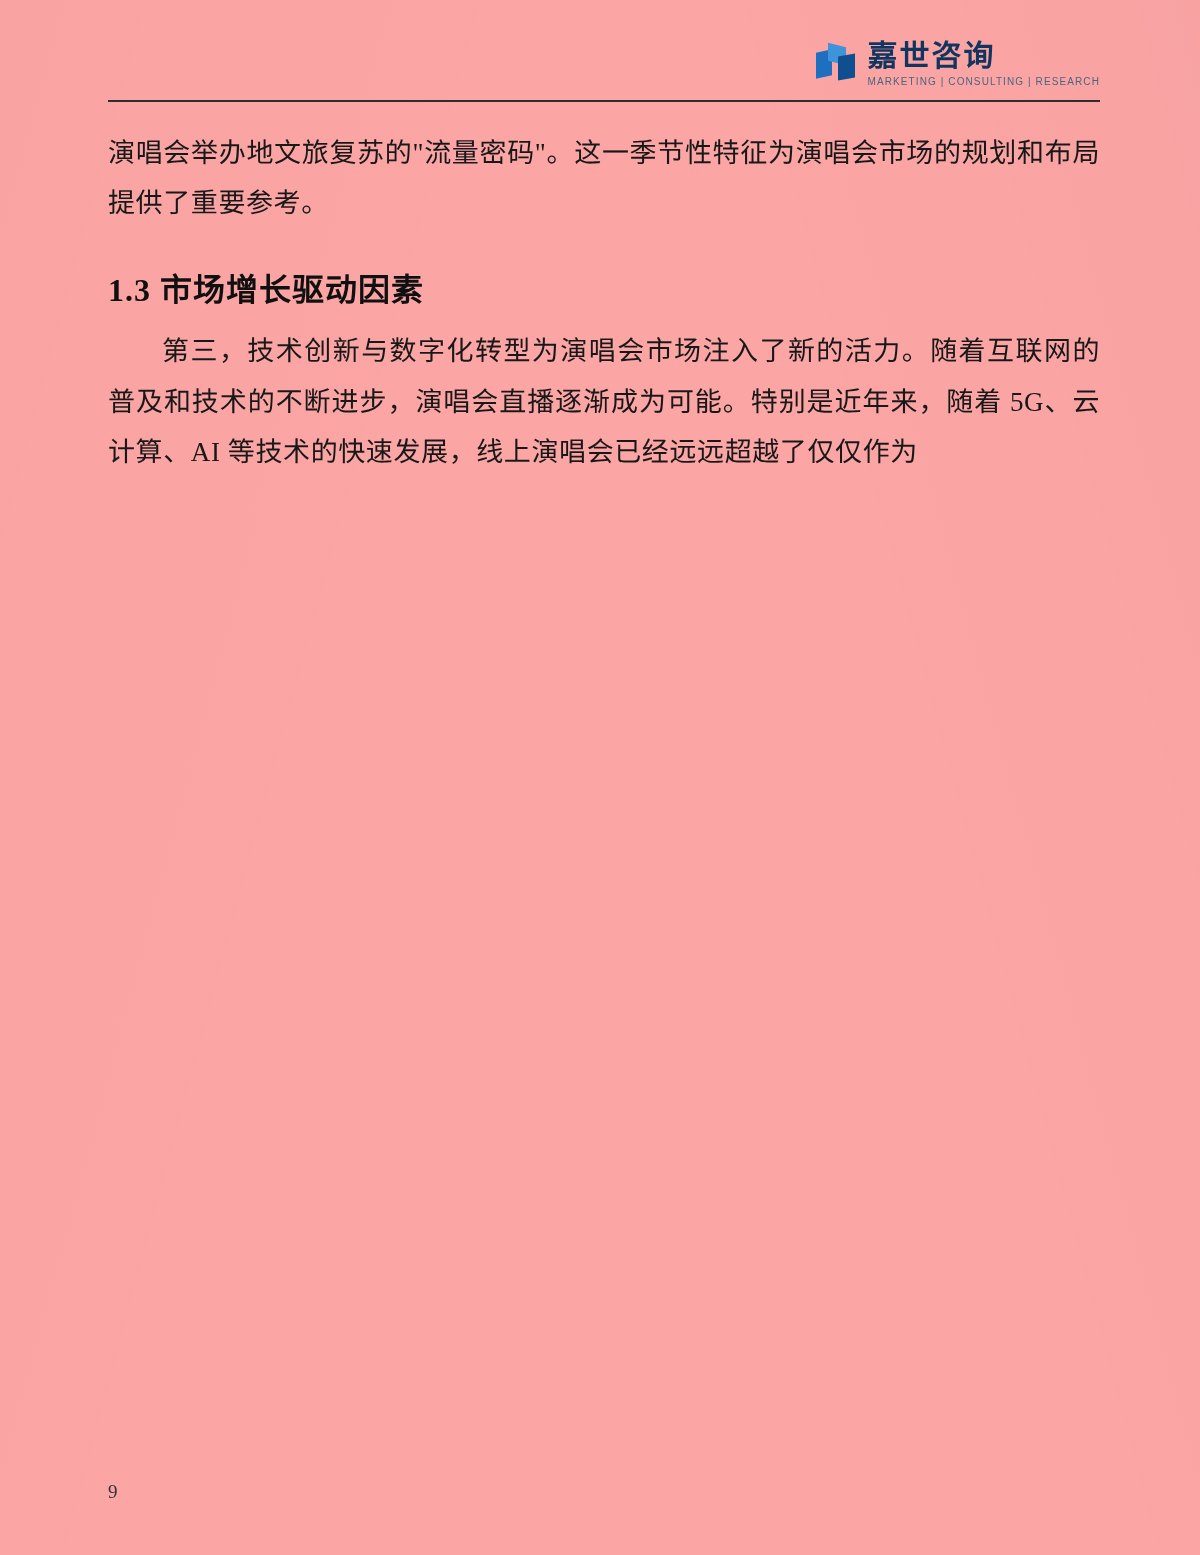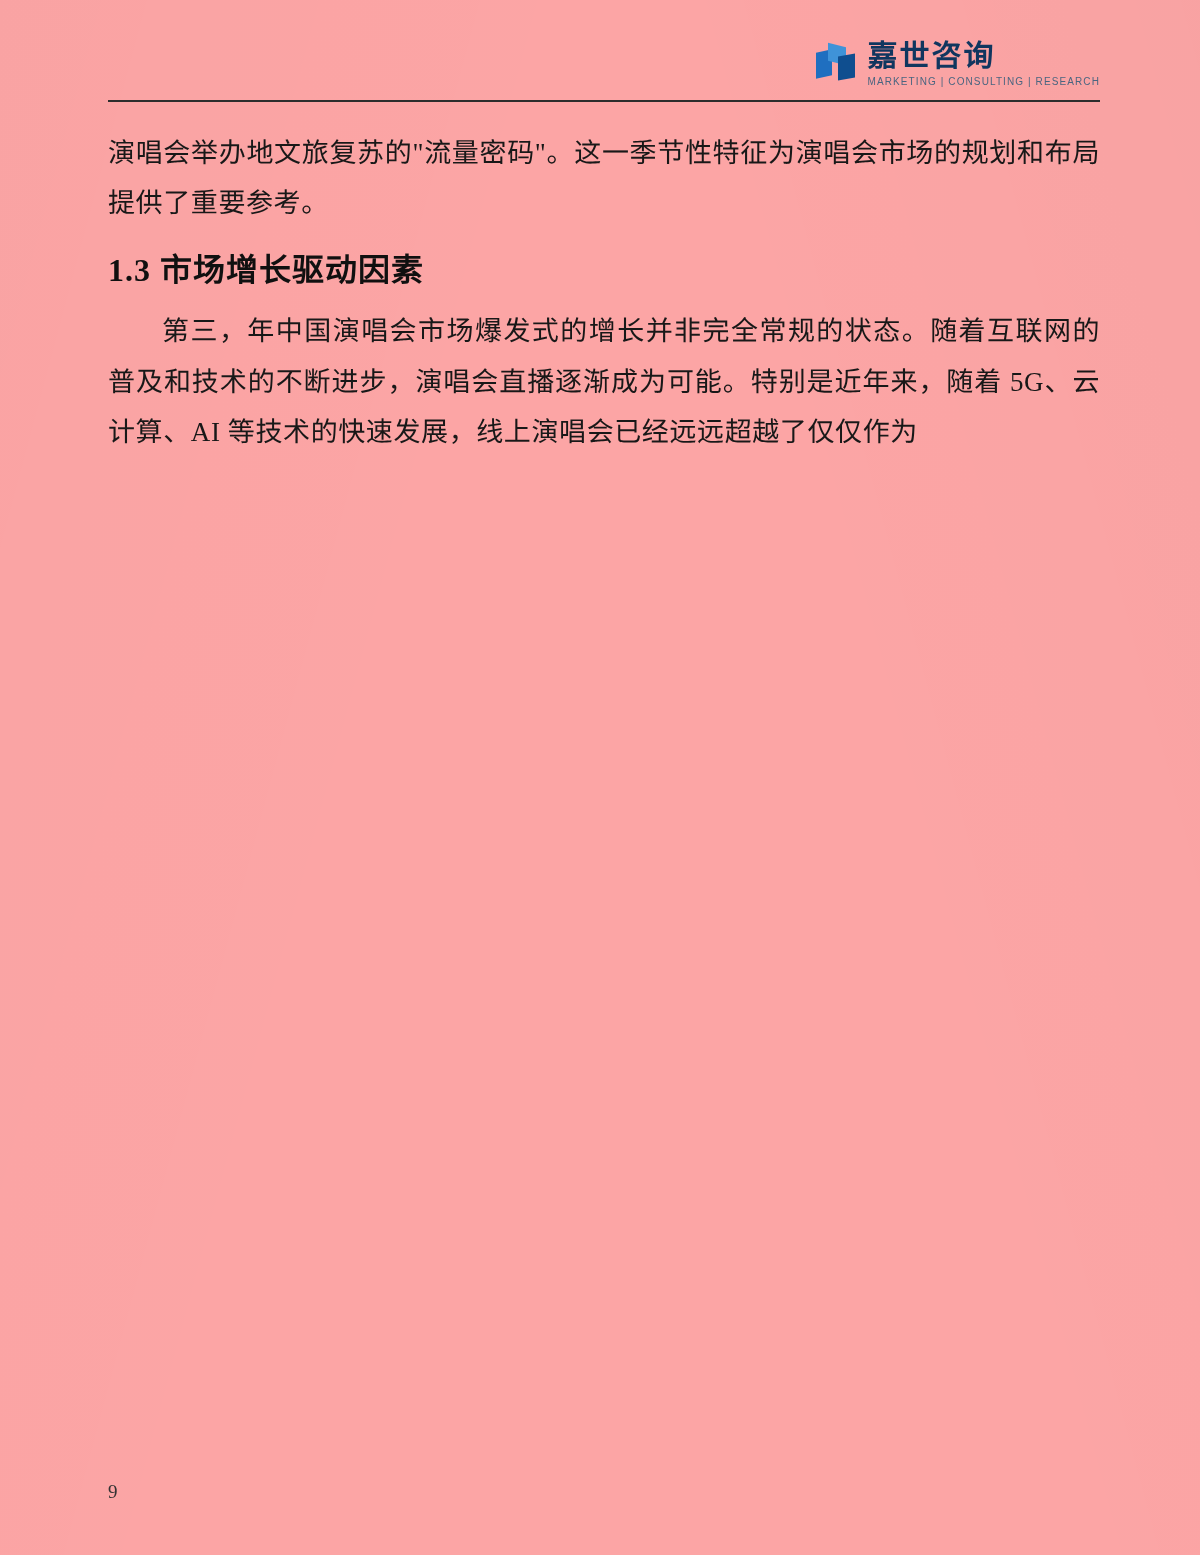--- a/index.html
+++ b/index.html
@@ -97,21 +97,21 @@
     text-justify: inter-ideograph;
     letter-spacing: 0.6px;
     color: #181818;
   }
   p.indent { text-indent: 2em; }
   p.cont { text-indent: 0; }
 
   h2.section-title {
     font-size: 32px;
     font-weight: 700;
-    margin: 16px 0 16px 0;
+    margin: 36px 0 16px 0;
     letter-spacing: 1px;
     color: #101010;
   }
 
   
   .footer {
     position: absolute;
     left: 108px;
     bottom: 52px;
     font-size: 19px;
@@ -139,19 +139,19 @@
   </div>
 
   <div class="header-rule"></div>
 
   <div class="content">
 
     <p class="para cont">演唱会举办地文旅复苏的"流量密码"。这一季节性特征为演唱会市场的规划和布局提供了重要参考。</p>
 
     <h2 class="section-title">1.3 市场增长驱动因素</h2>
 
-    <p class="para indent">第三，年中国演唱会市场爆发式的增长并非完全常规的状态。随着互联网的普及和技术的不断进步，演唱会直播逐渐成为可能。特别是近年来，随着 5G、云计算、AI 等技术的快速发展，线上演唱会已经远远超越了仅仅作为</p>
+    <p class="para indent">第三，技术创新与数字化转型为演唱会市场注入了新的活力。随着互联网的普及和技术的不断进步，演唱会直播逐渐成为可能。特别是近年来，随着 5G、云计算、AI 等技术的快速发展，线上演唱会已经远远超越了仅仅作为</p>
 
   </div>
 
   <div class="footer">9</div>
 
 </div>
 
 </body></html>

